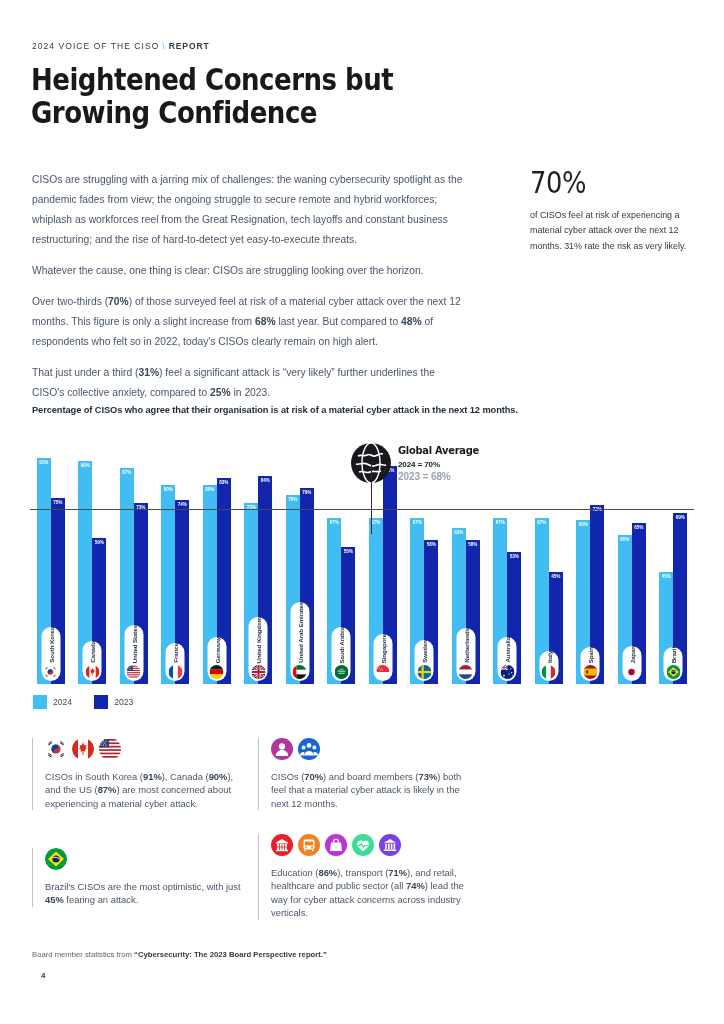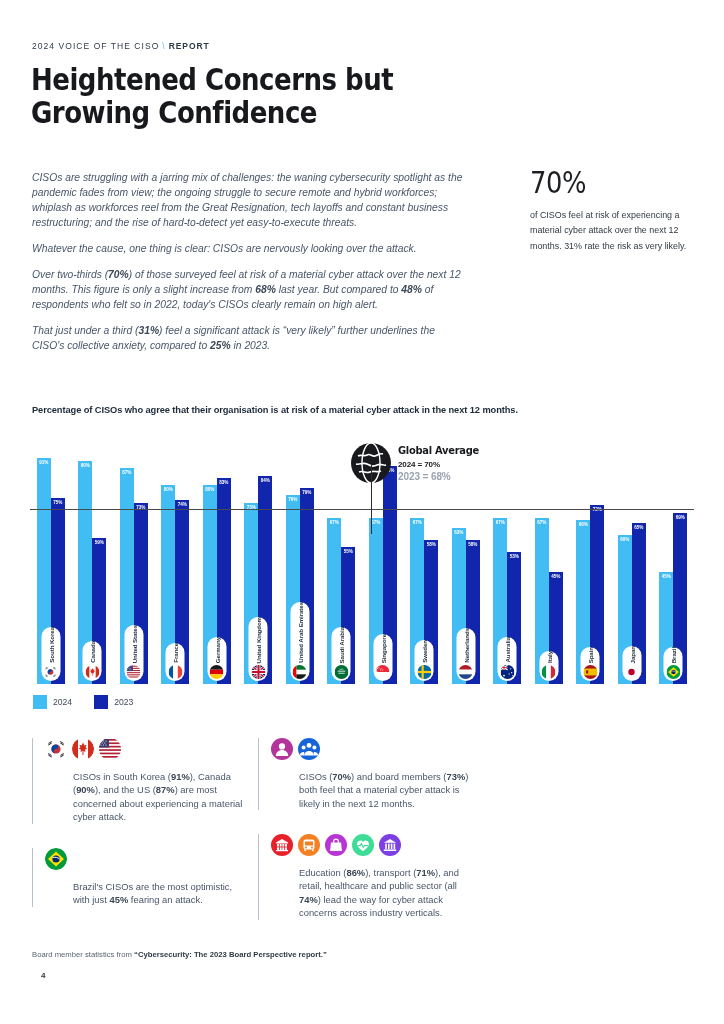--- a/index.html
+++ b/index.html
@@ -28,23 +28,22 @@
     font-size: 31px; line-height: 1.08; font-weight: 700;
     color: #17191c; letter-spacing: -0.6px;
     transform: scaleX(0.84); transform-origin: left top;
     white-space: nowrap;
   }
   h1.title span { display: block; }
 
   
   .intro { position: absolute; left: 32px; top: 170px; width: 432px; }
   .intro p {
-    font-size: 10.3px; line-height: 15px; color: #48566a;
+    font-size: 10.3px; line-height: 20px; color: #48566a;
     margin-bottom: 11px;
-    font-style: italic;
   }
   .intro p b { font-weight: 700; color: #3b4756; }
 
   
   .stat { position: absolute; left: 530px; top: 168px; width: 175px; }
   .stat .big {
     font-family: "DejaVu Sans", sans-serif;
     font-size: 30px; font-weight: 400; color: #1d1f22;
     letter-spacing: -0.5px; line-height: 1;
     transform: scaleX(0.86); transform-origin: left top;
@@ -114,21 +113,21 @@
   .legend .sw { width: 14px; height: 14px; }
   .legend .sw.a { background: #41bdf4; }
   .legend .sw.b { background: #1226ad; }
   .legend .lbl { font-size: 8.6px; color: #3f4a5a; }
 
   
   .callout { position: absolute; border-left: 1.4px solid #b9c2cc; padding-left: 12px; }
   .callout .icons { display: flex; gap: 5px; margin-bottom: 10px; }
   .ic { width: 22px; height: 22px; border-radius: 50%; display: flex; align-items: center; justify-content: center; overflow: hidden; }
   .ic svg { display: block; }
-  .callout p { font-size: 9.4px; line-height: 13.4px; color: #48566a; margin-left: 28px; }
+  .callout p { font-size: 9.4px; line-height: 13.4px; color: #48566a; }
   .callout p b { font-weight: 700; color: #3b4756; }
 
   #c1 { left: 32px; top: 738px; width: 215px; }
   #c2 { left: 258px; top: 738px; width: 220px; }
   #c3 { left: 32px; top: 848px; width: 215px; }
   #c4 { left: 258px; top: 834px; width: 220px; }
 
   .footnote { position: absolute; left: 32px; top: 950px; font-size: 7.7px; color: #5a6675; }
   .footnote b { font-weight: 700; color: #2f3a47; }
   .pagenum { position: absolute; left: 41px; top: 971px; font-size: 8px; font-weight: 700; color: #2f3a47; }
@@ -142,21 +141,21 @@
     <span>2024 VOICE OF THE CISO</span><span class="slash">\</span><span class="rep">REPORT</span>
   </div>
 
   <h1 class="title">
     <span>Heightened Concerns but</span>
     <span>Growing Confidence</span>
   </h1>
 
   <div class="intro">
     <p>CISOs are struggling with a jarring mix of challenges: the waning cybersecurity spotlight as the pandemic fades from view; the ongoing struggle to secure remote and hybrid workforces; whiplash as workforces reel from the Great Resignation, tech layoffs and constant business restructuring; and the rise of hard-to-detect yet easy-to-execute threats.</p>
-    <p>Whatever the cause, one thing is clear: CISOs are nervously looking over the attack.</p>
+    <p>Whatever the cause, one thing is clear: CISOs are struggling looking over the horizon.</p>
     <p><span>Over two-thirds (</span><b>70%</b><span>) of those surveyed feel at risk of a material cyber attack over the next 12 months. This figure is only a slight increase from </span><b>68%</b><span> last year. But compared to </span><b>48%</b><span> of respondents who felt so in 2022, today's CISOs clearly remain on high alert.</span></p>
     <p><span>That just under a third (</span><b>31%</b><span>) feel a significant attack is “very likely” further underlines the CISO's collective anxiety, compared to </span><b>25%</b><span> in 2023.</span></p>
   </div>
 
   <div class="stat">
     <div class="big">70%</div>
     <div class="desc">of CISOs feel at risk of experiencing a material cyber attack over the next 12 months. 31% rate the risk as very likely.</div>
   </div>
 
   <div class="chart-title">Percentage of CISOs who agree that their organisation is at risk of a material cyber attack in the next 12 months.</div>

